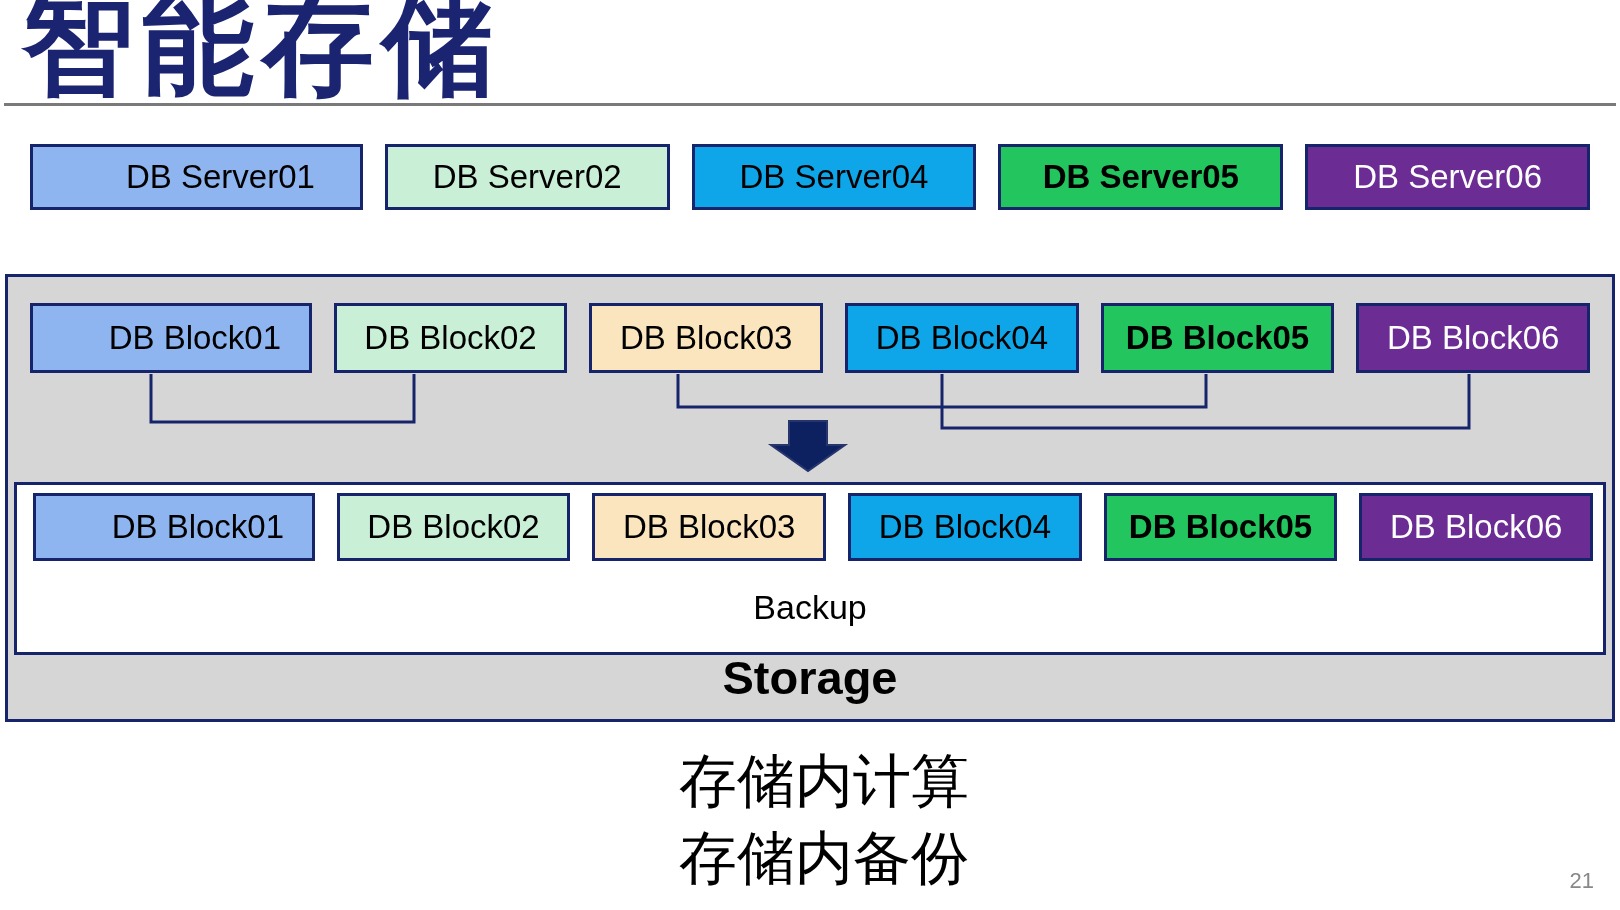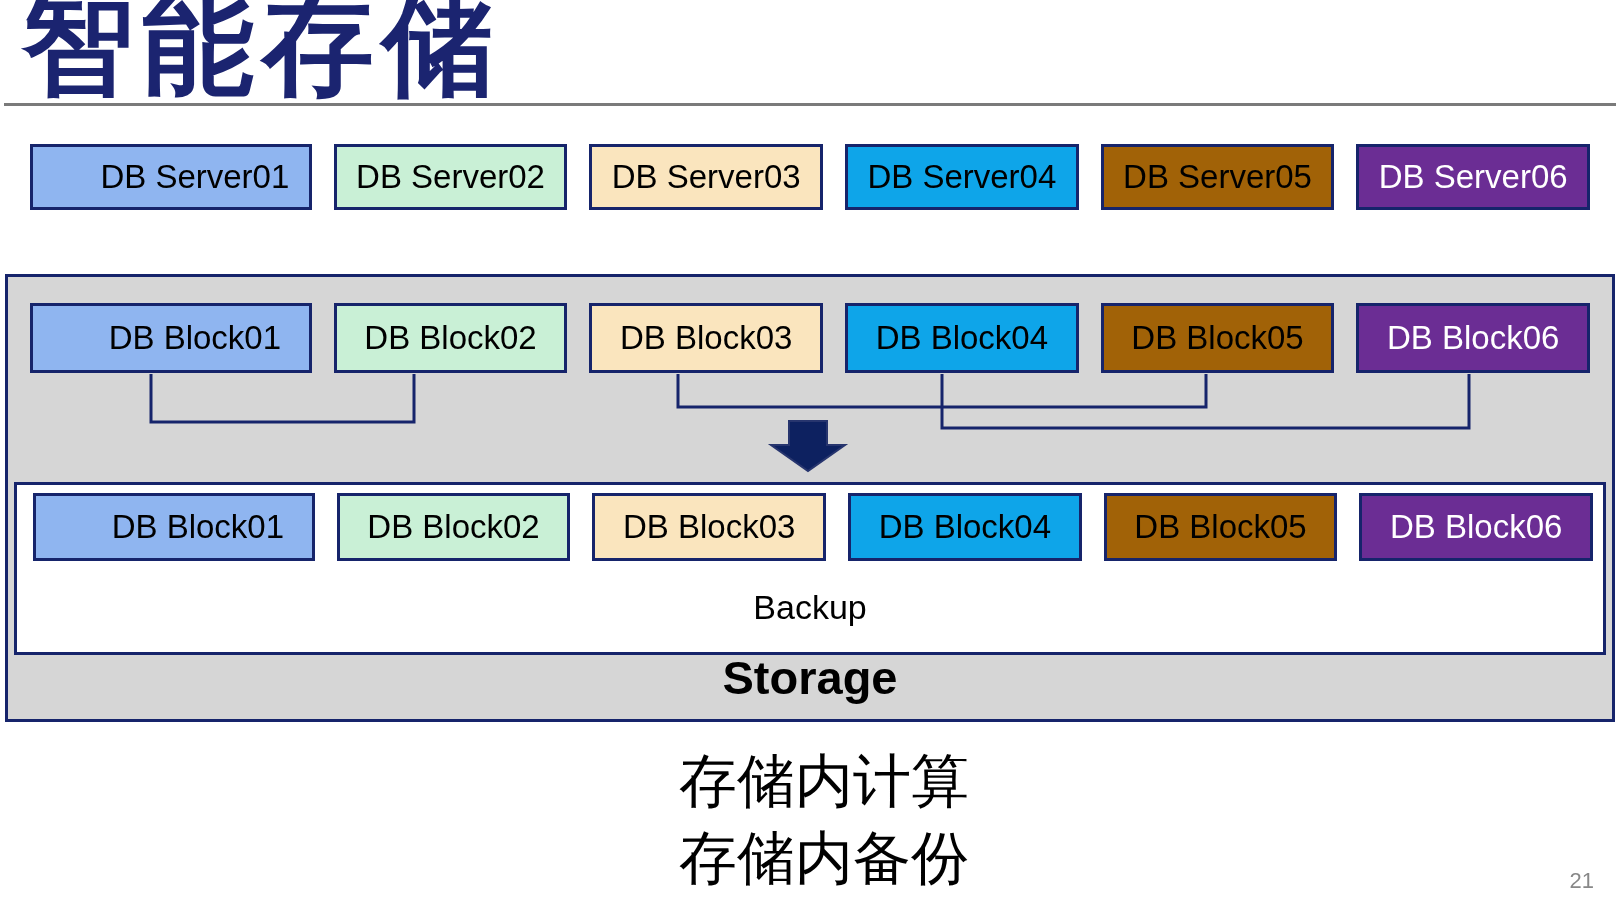--- a/index.html
+++ b/index.html
@@ -20,21 +20,21 @@
     position:absolute;left:30px;width:1560px;display:flex;gap:22px;
   }
   .box{
     flex:1 1 0;border:3px solid #16246B;display:flex;align-items:center;justify-content:center;
     font-size:33px;color:#000000;white-space:nowrap;
   }
   .c1{background:#8FB5F0;padding-left:48px;}
   .c2{background:#C9F0D6;}
   .c3{background:#FAE5BE;}
   .c4{background:#0ea5e9;}
-  .c5{background:#a16207;}
+  .c5{background:#22c55e;font-weight:bold;}
   .c6{background:#6B2D94;color:#FFFFFF;}
   .container-box{
     position:absolute;left:5px;top:274px;width:1610px;height:448px;
     background:#D6D6D6;border:3px solid #16246B;
   }
   .connectors{
     position:absolute;left:0;top:0;width:1620px;height:910px;pointer-events:none;
   }
   .backup-box{
     position:absolute;left:14px;top:482px;width:1592px;height:173px;
@@ -61,21 +61,20 @@
 <body>
 
 <div class="slide">
 
   <div class="title">智能存储</div>
   <div class="title-rule"></div>
 
   <div class="row" style="top:144px;height:66px;">
     <div class="box c1">DB Server01</div>
     <div class="box c2">DB Server02</div>
-    <div class="box c3">DB Server03</div>
     <div class="box c4">DB Server04</div>
     <div class="box c5">DB Server05</div>
     <div class="box c6">DB Server06</div>
   </div>
 
   <div class="container-box"></div>
 
   <div class="row" style="top:303px;height:70px;">
     <div class="box c1">DB Block01</div>
     <div class="box c2">DB Block02</div>

